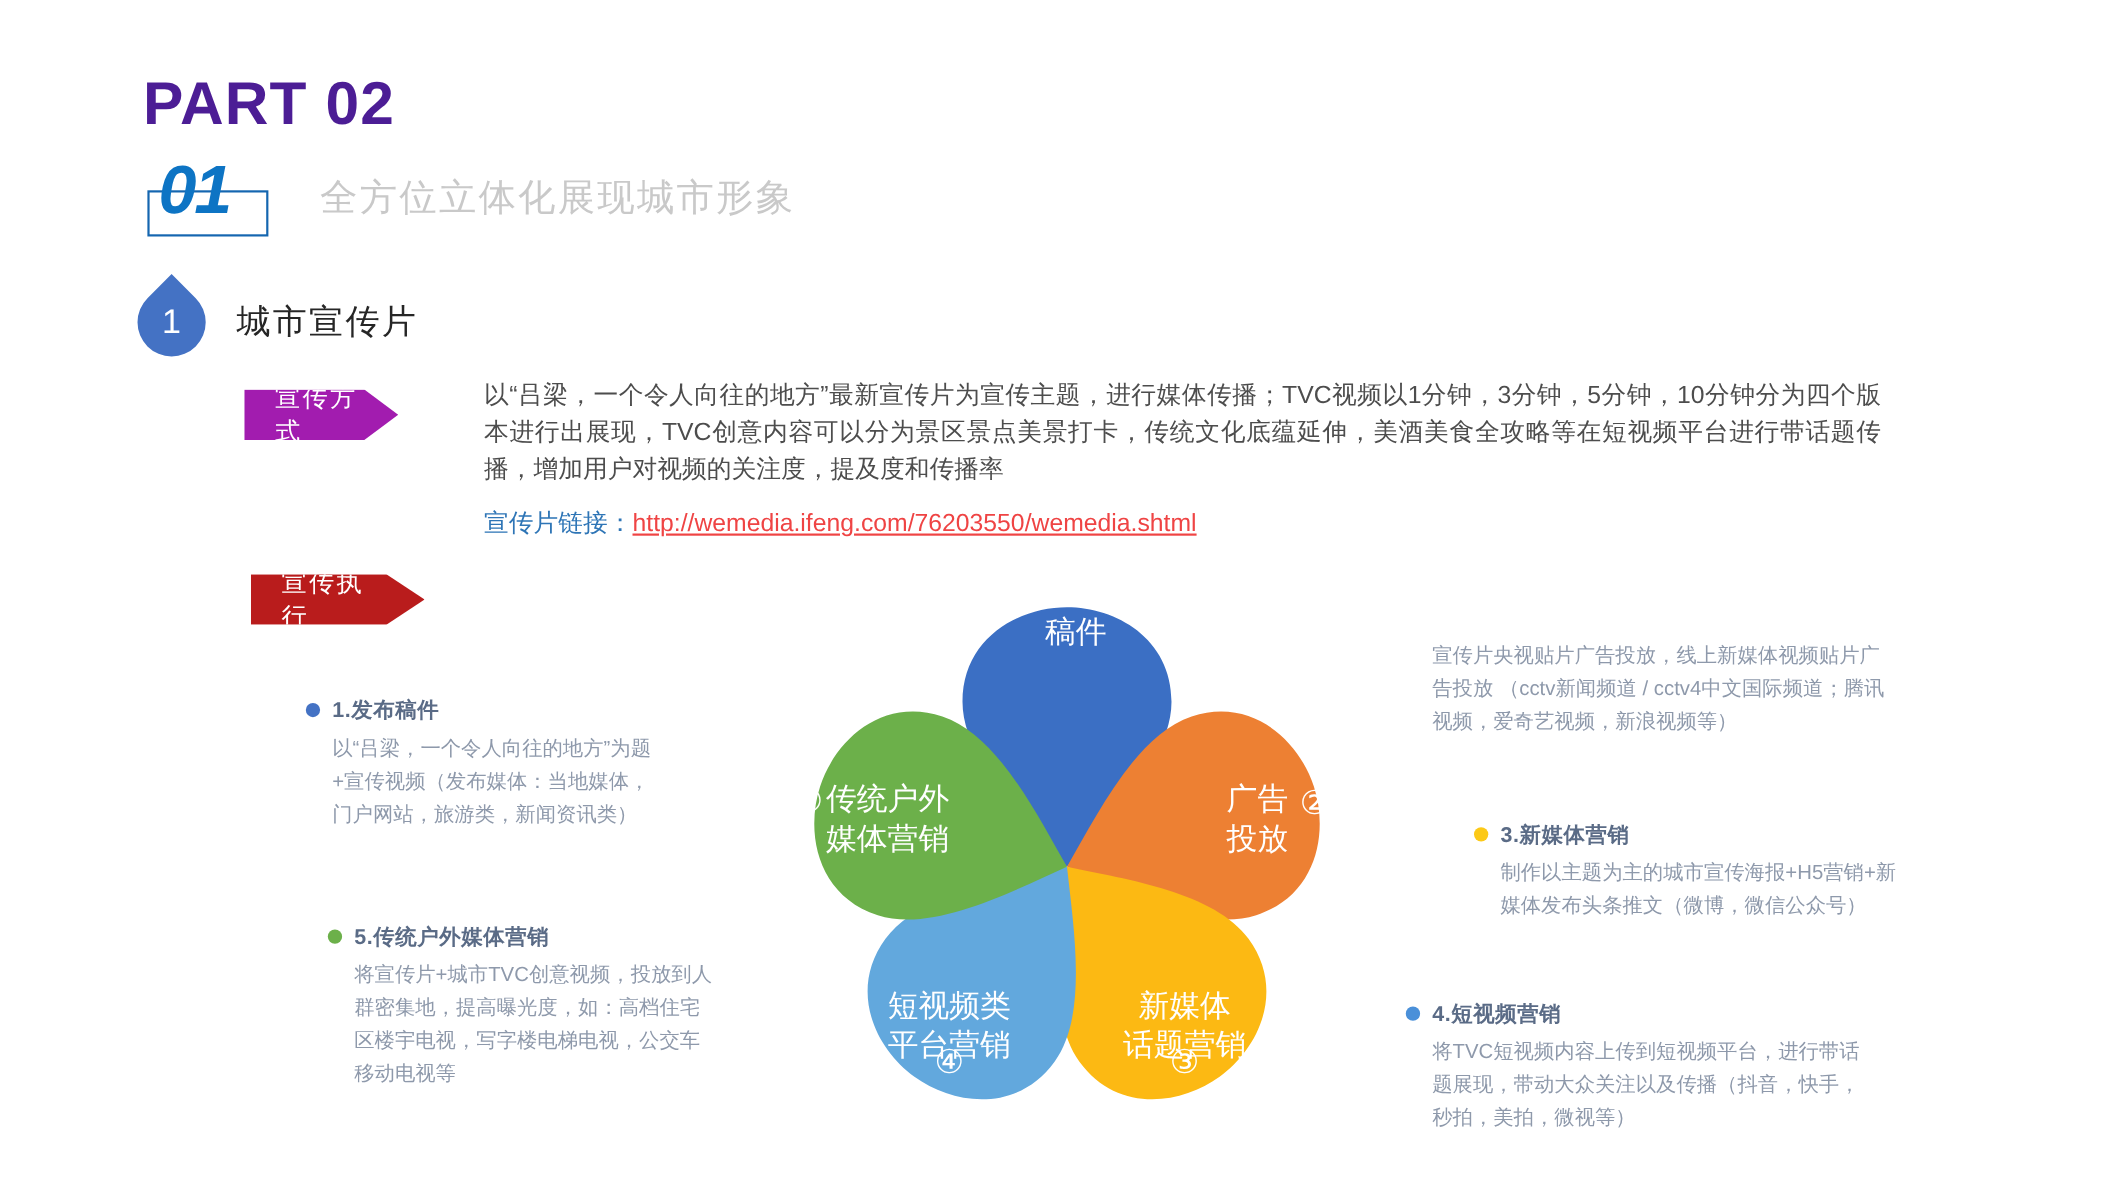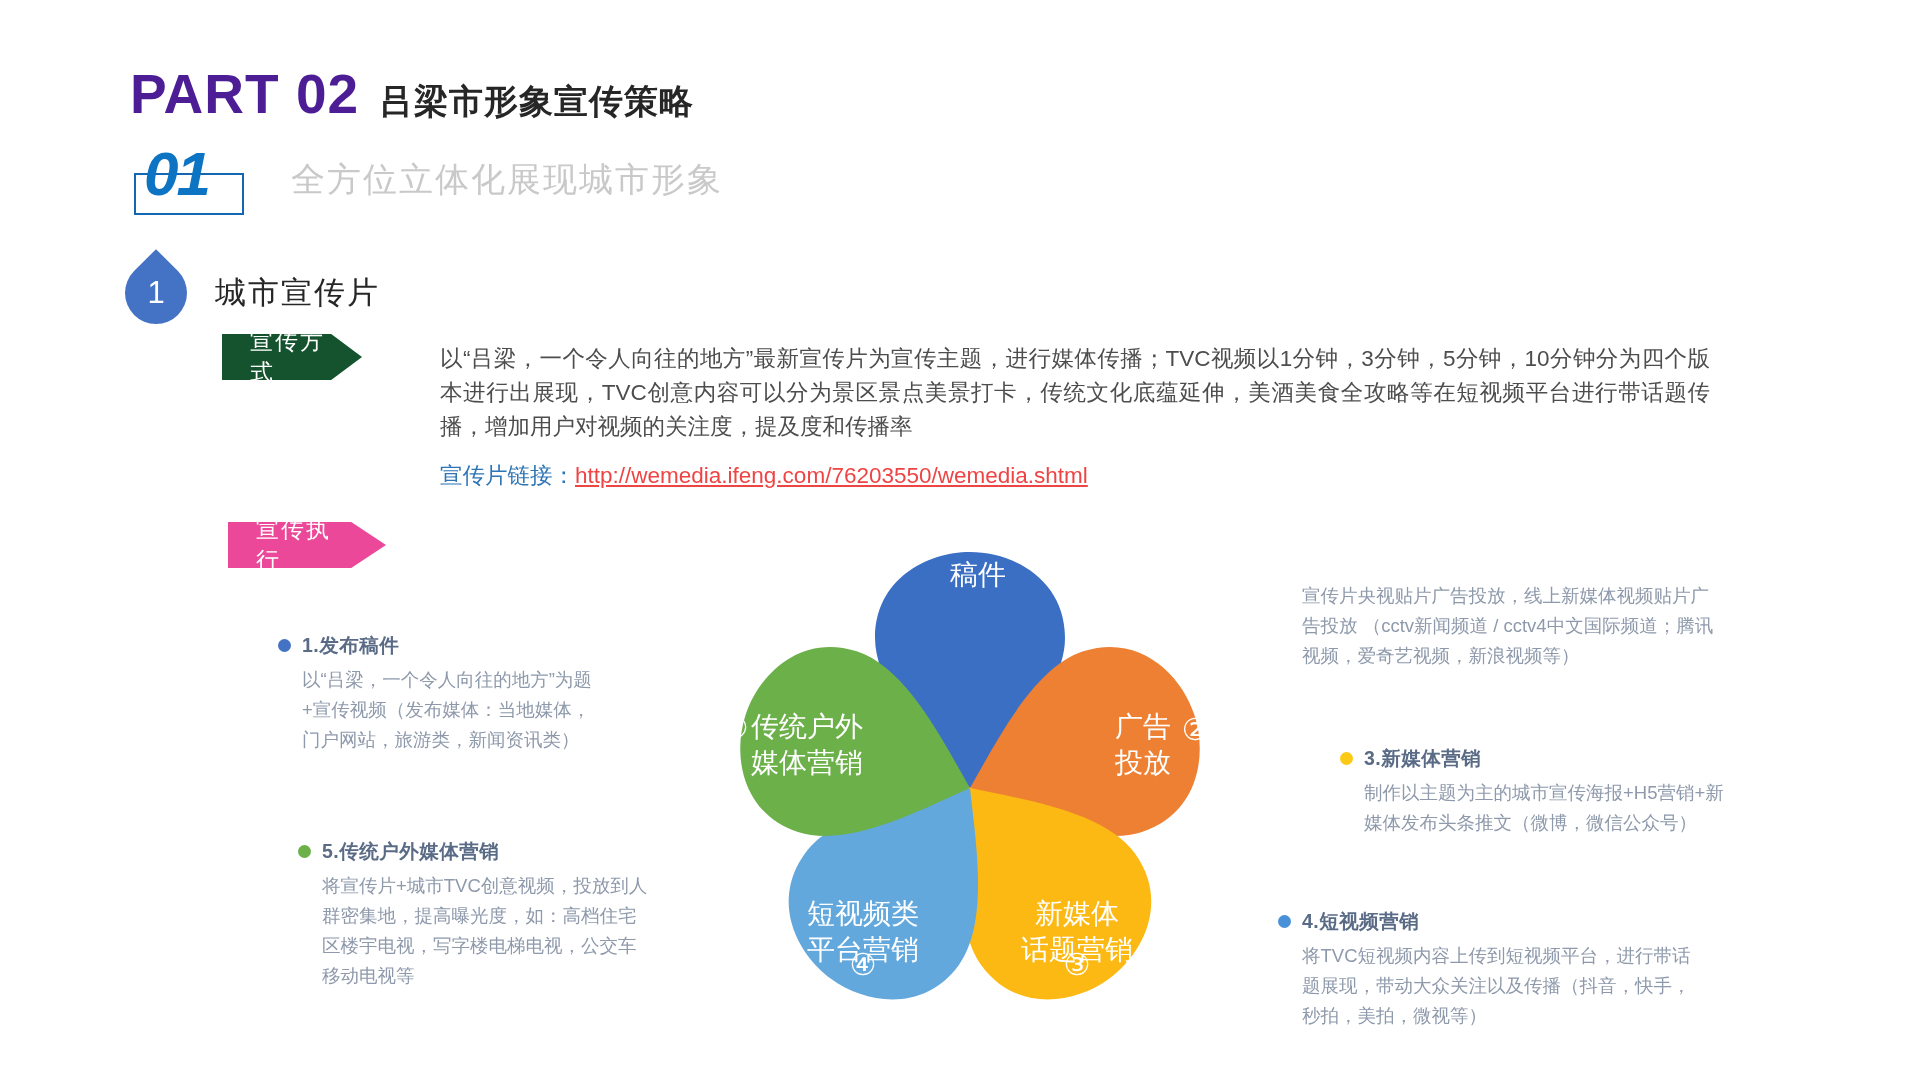--- a/index.html
+++ b/index.html
@@ -130,29 +130,29 @@
     height: 46px;
     display: flex;
     align-items: center;
     justify-content: center;
     color: #fff;
     font-size: 23px;
     letter-spacing: 2px;
     padding: 0 22px 0 28px;
   }
   .tag.orange {
-    background: #14532d;
+    background: #a21caf;
     left: 222px;
-    top: 334px;
+    top: 354px;
     width: 140px;
     clip-path: polygon(0 0, 78% 0, 100% 50%, 78% 100%, 0 100%);
     padding-right: 30px;
   }
   .tag.blue {
-    background: #ec4899;
+    background: #b91c1c;
     left: 228px;
     top: 522px;
     width: 158px;
     clip-path: polygon(0 0, 78% 0, 100% 50%, 78% 100%, 0 100%);
     padding-right: 34px;
   }
 
   
   .body-para {
     position: absolute;
@@ -221,21 +221,20 @@
   #b3 { left: 1340px; top: 745px; width: 400px; }
   #b4 { left: 1278px; top: 908px; width: 420px; }
 </style>
 </head>
 <body>
 
 <div id="slide">
 
   <div class="part-title">
     <span class="part-label">PART 02</span>
-    <span class="part-sub">吕梁市形象宣传策略</span>
   </div>
 
   <div class="sect-row">
     <div class="num-badge">
       <div class="box"></div>
       <div class="num">01</div>
     </div>
     <div class="sect-text">全方位立体化展现城市形象</div>
   </div>
 

